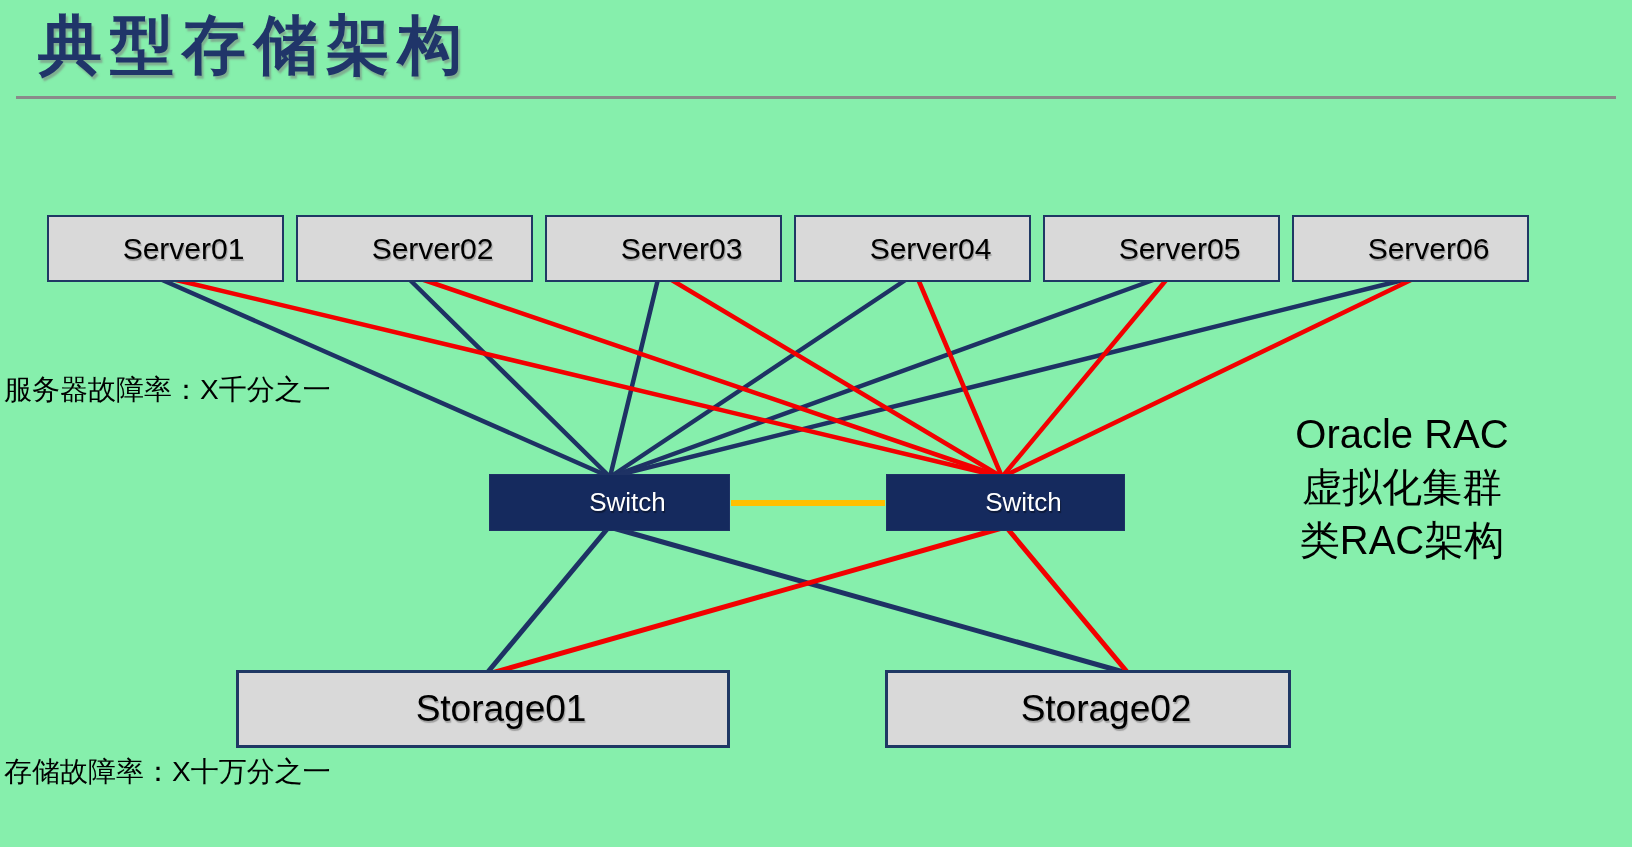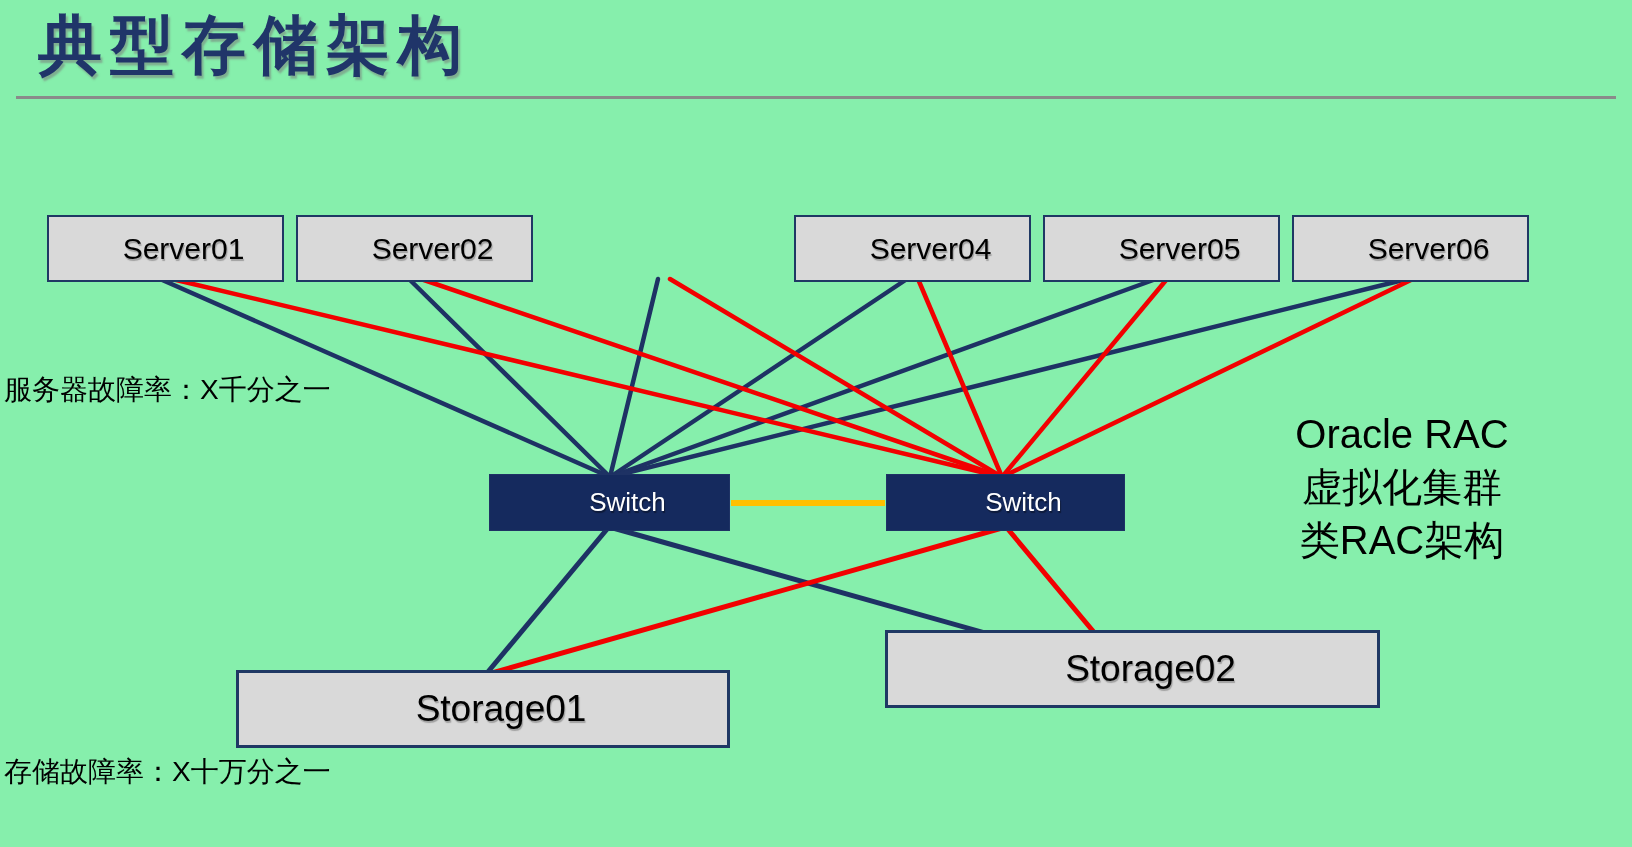--- a/index.html
+++ b/index.html
@@ -103,29 +103,30 @@
     <line class="lnk-blue lnk-storage" x1="613" y1="528" x2="1127" y2="673"></line>
 
     <line class="lnk-red lnk-storage" x1="1002" y1="528" x2="492" y2="673"></line>
     <line class="lnk-red lnk-storage" x1="1007" y1="528" x2="1128" y2="673"></line>
 
     <line class="lnk-orange" x1="731" y1="503" x2="885" y2="503"></line>
   </svg>
 
   <div class="node server" style="left:47px">Server01</div>
   <div class="node server" style="left:296px">Server02</div>
+  <div class="node server" style="left:545px">Server03</div>
   <div class="node server" style="left:794px">Server04</div>
   <div class="node server" style="left:1043px">Server05</div>
   <div class="node server" style="left:1292px">Server06</div>
 
   <div class="node switch" style="left:489px;top:474px;width:241px;height:57px">Switch</div>
   <div class="node switch" style="left:886px;top:474px;width:239px;height:57px">Switch</div>
 
   <div class="node storage" style="left:236px;top:670px;width:494px;height:78px">Storage01</div>
-  <div class="node storage" style="left:885px;top:630px;width:495px;height:78px">Storage02</div>
+  <div class="node storage" style="left:885px;top:670px;width:406px;height:78px">Storage02</div>
 
   <div class="ann" style="left:4px;top:753px">存储故障率：X十万分之一</div>
   <div class="ann" style="left:4px;top:371px">服务器故障率：X千分之一</div>
 
   <div class="note">
     <div>Oracle RAC</div>
     <div>虚拟化集群</div>
     <div>类RAC架构</div>
   </div>
 

